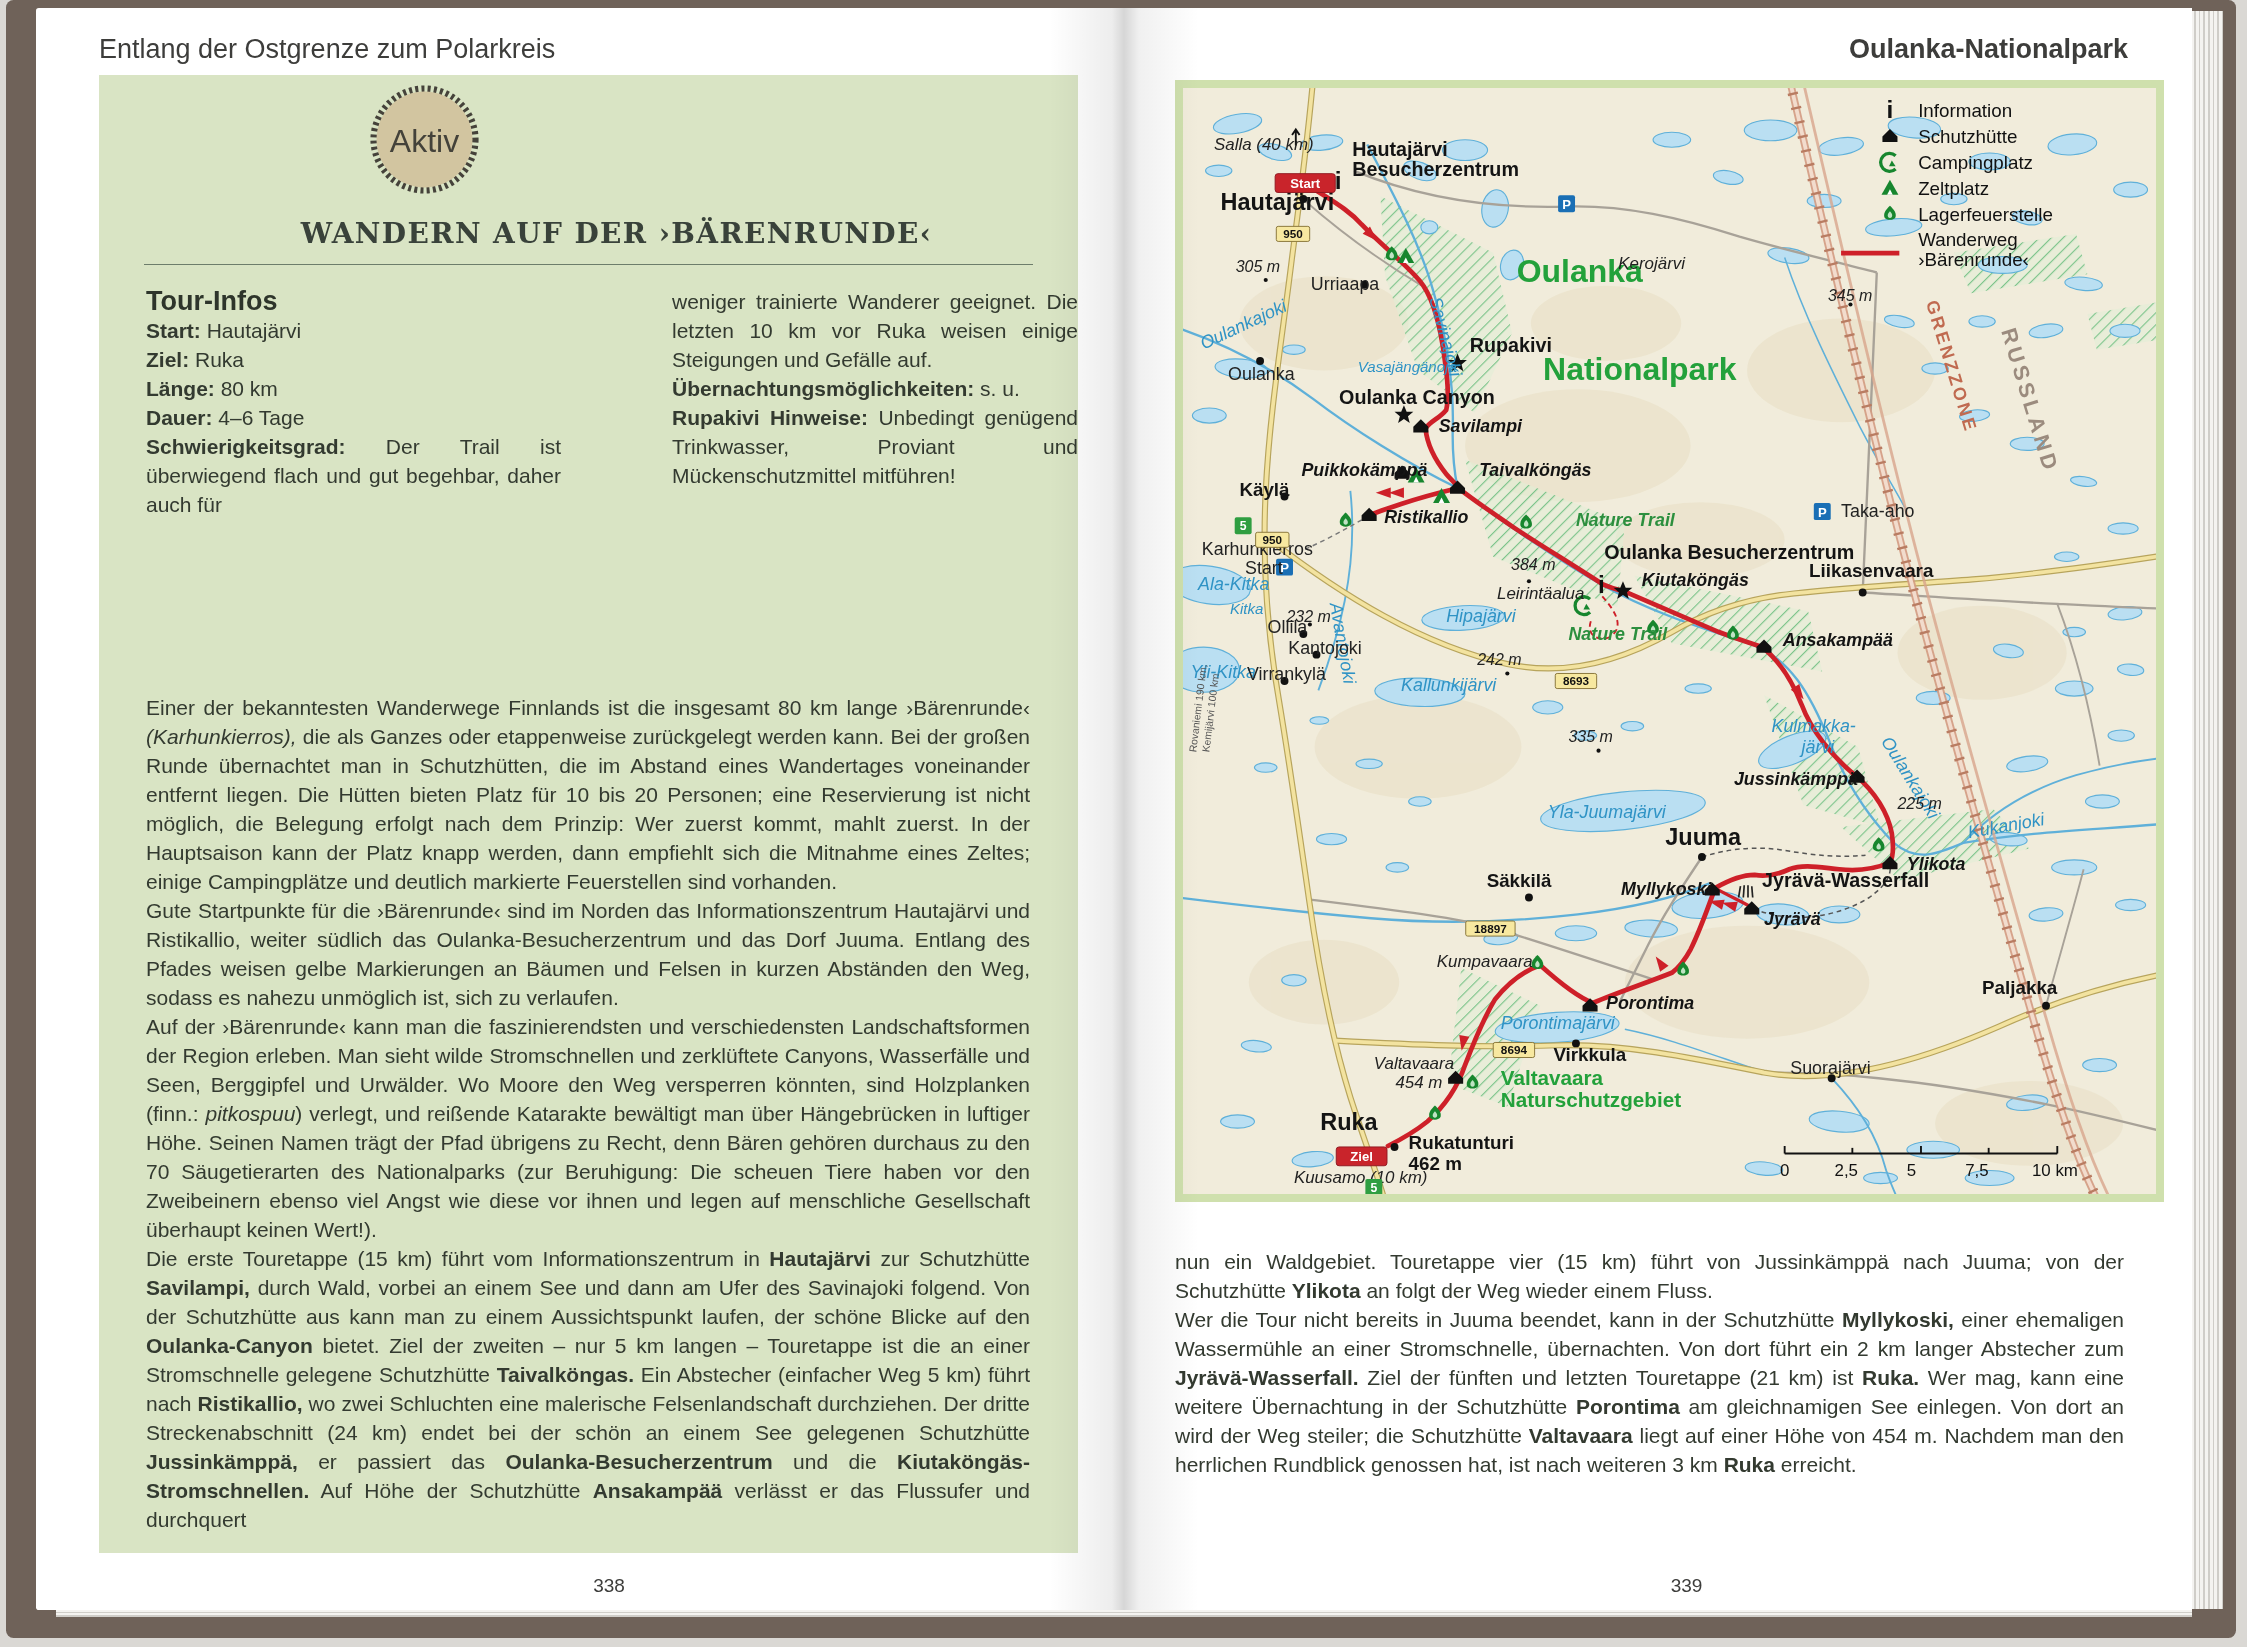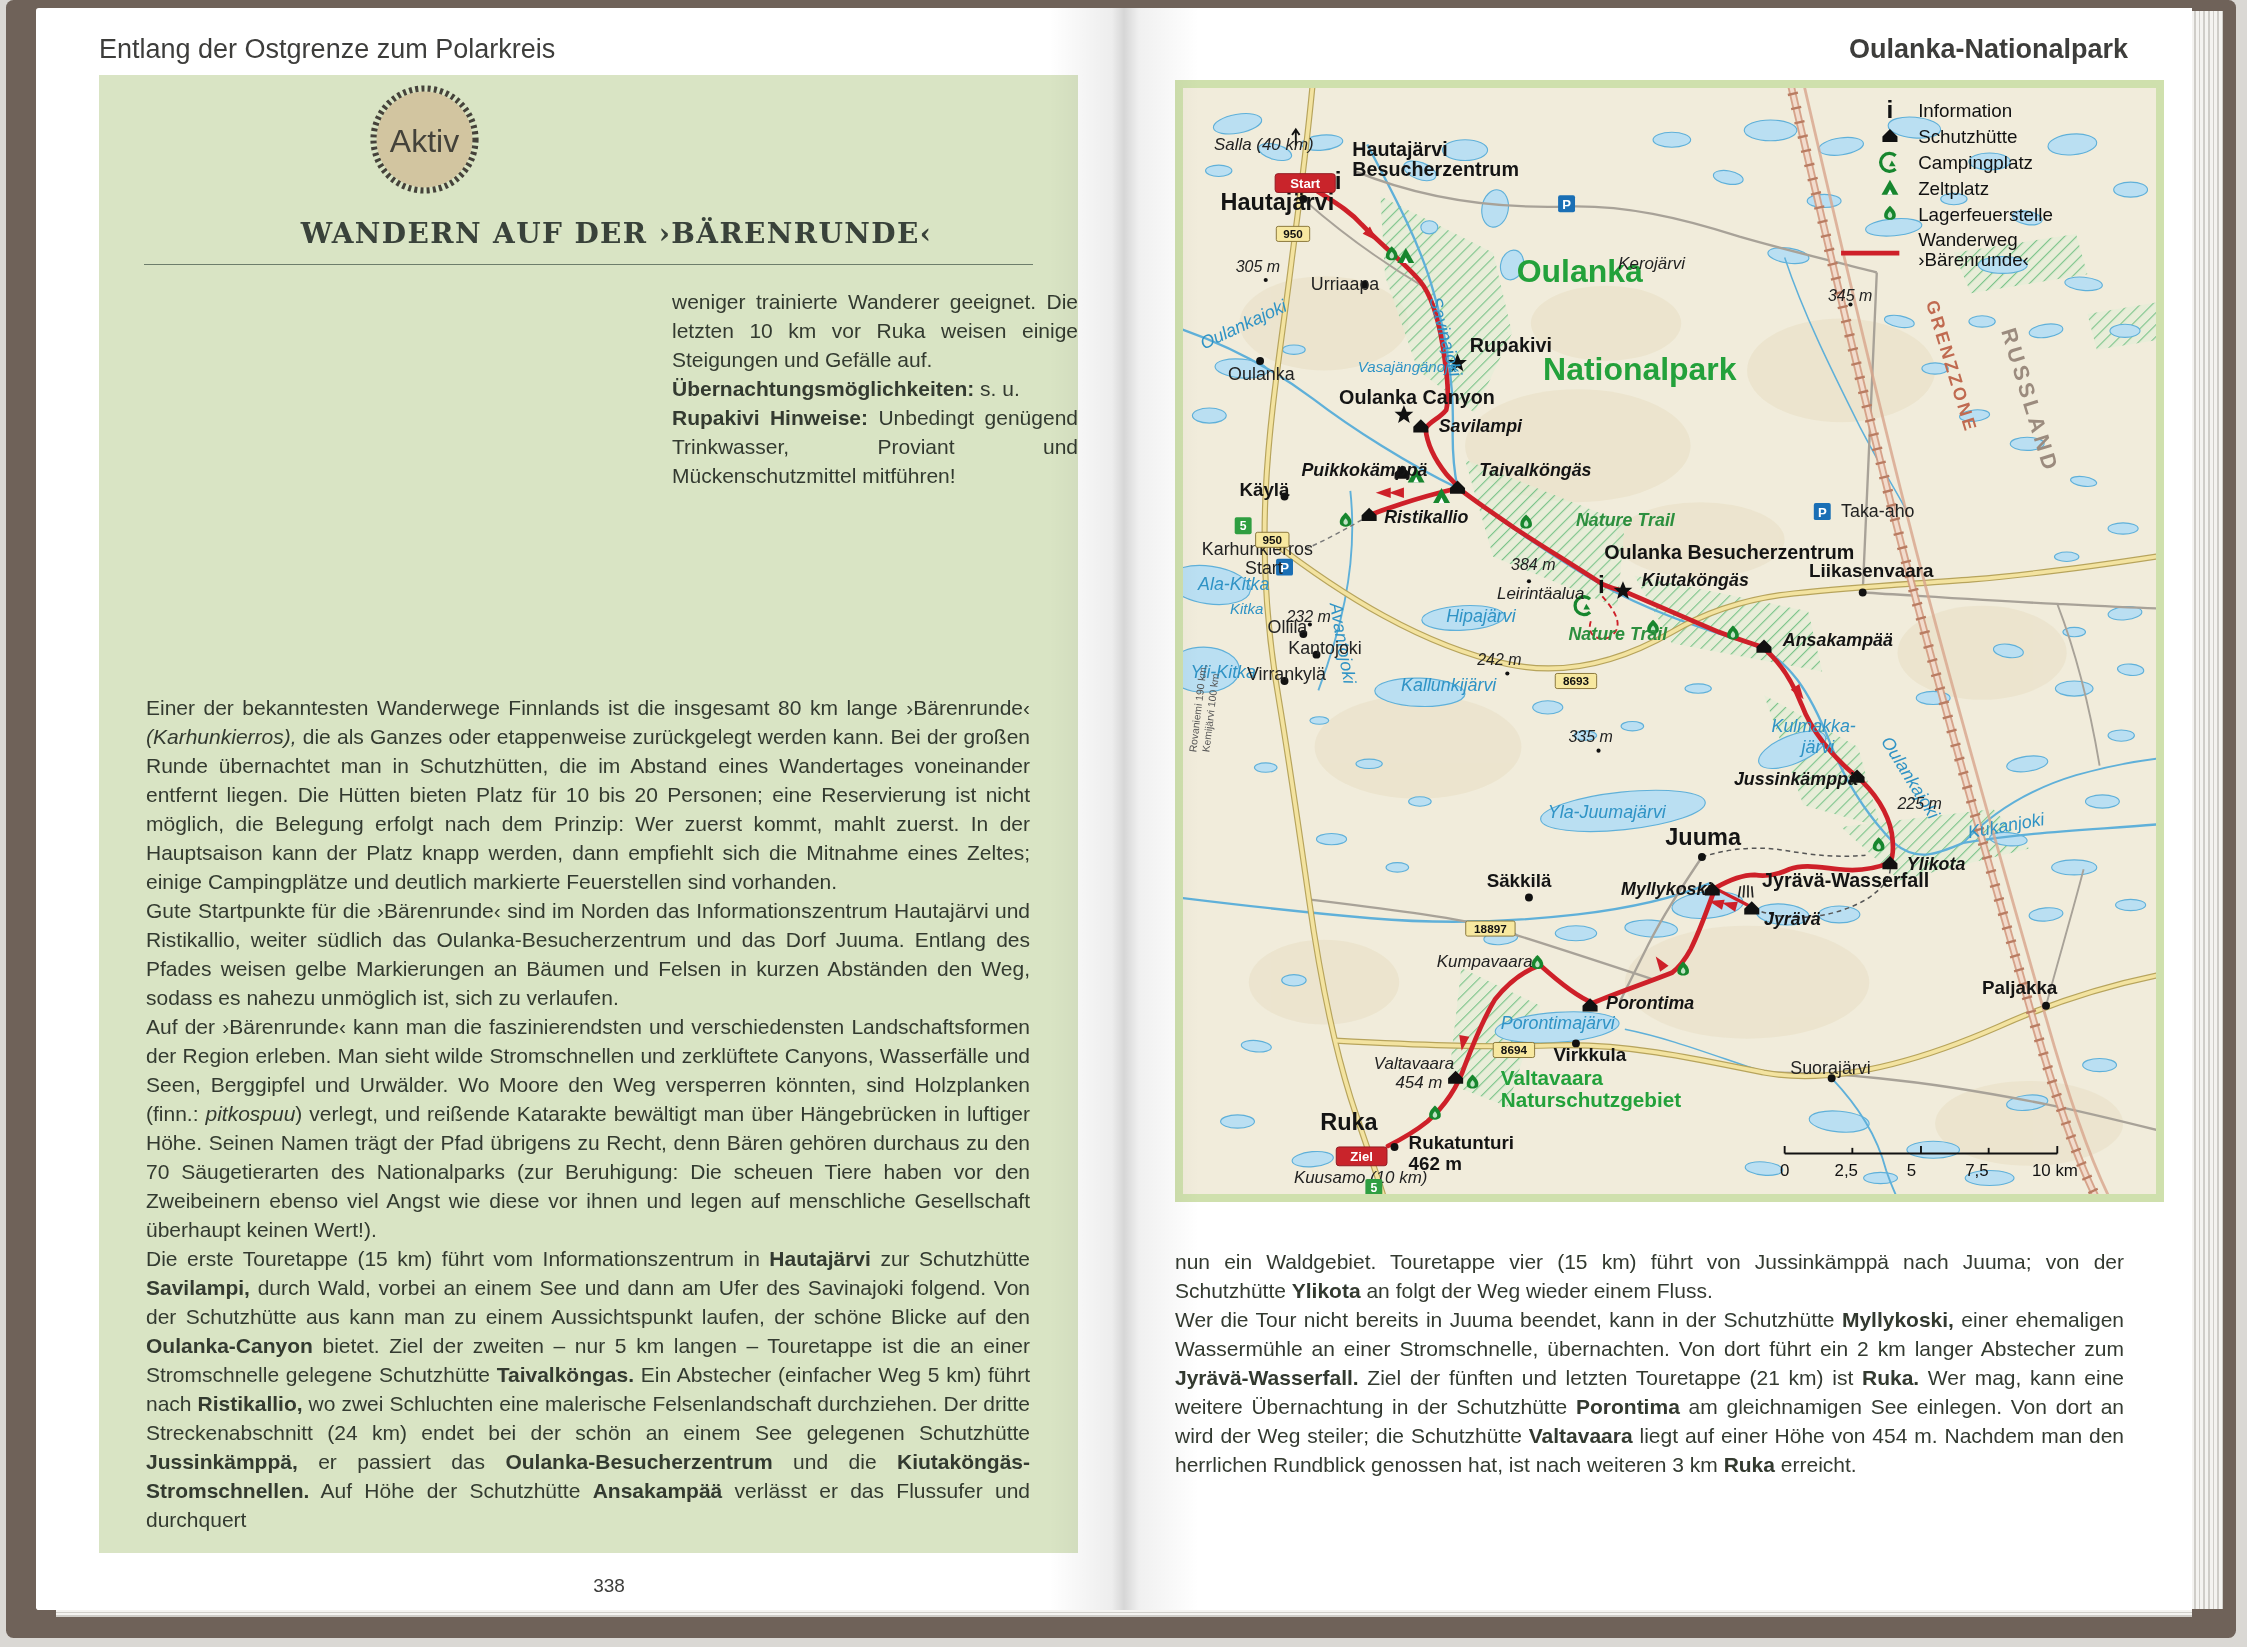--- a/index.html
+++ b/index.html
@@ -73,20 +73,30 @@
       <div class="badge-aktiv">
         <svg width="111" height="111" viewBox="0 0 118 118">
           <circle cx="59" cy="59" r="54" fill="none" stroke="#45423a" stroke-width="7" stroke-dasharray="3.2 3.4"></circle>
           <circle cx="59" cy="59" r="51" fill="#d2c5a0"></circle>
           <text x="59" y="72" text-anchor="middle" font-family="DejaVu Serif, serif" font-size="34" fill="#44423a">Aktiv</text>
         </svg>
       </div>
       <div class="article-title">WANDERN AUF DER ›BÄRENRUNDE‹</div>
       <div class="title-rule"></div>
 
+      <div class="ti-col ti-left">
+        <p class="ti-head">Tour-Infos</p>
+        <div>
+            <p><b>Start:</b> Hautajärvi</p>
+            <p><b>Ziel:</b> Ruka</p>
+            <p><b>Länge:</b> 80 km</p>
+            <p><b>Dauer:</b> 4–6 Tage</p>
+            <p><b>Schwierigkeitsgrad:</b> Der Trail ist überwiegend flach und gut begehbar, daher auch für</p>
+          </div>
+      </div>
       <div class="ti-col ti-right">
           <p>weniger trainierte Wanderer geeignet. Die letzten 10 km vor Ruka weisen einige Steigungen und Gefälle auf.</p>
           <p><b>Übernachtungsmöglichkeiten:</b> s. u.</p>
           <p><b>Rupakivi Hinweise:</b> Unbedingt genügend Trinkwasser, Proviant und Mückenschutzmittel mitführen!</p>
         </div>
 
       <div class="body-text body-left">
           <p>Einer der bekanntesten Wanderwege Finnlands ist die insgesamt 80 km lange ›Bärenrunde‹ <i>(Karhunkierros),</i> die als Ganzes oder etappenweise zurückgelegt werden kann. Bei der großen Runde übernachtet man in Schutzhütten, die im Abstand eines Wandertages voneinander entfernt liegen. Die Hütten bieten Platz für 10 bis 20 Personen; eine Reservierung ist nicht möglich, die Belegung erfolgt nach dem Prinzip: Wer zuerst kommt, mahlt zuerst. In der Hauptsaison kann der Platz knapp werden, dann empfiehlt sich die Mitnahme eines Zeltes; einige Campingplätze und deutlich markierte Feuerstellen sind vorhanden.</p>
           <p>Gute Startpunkte für die ›Bärenrunde‹ sind im Norden das Informationszentrum Hautajärvi und Ristikallio, weiter südlich das Oulanka-Besucherzentrum und das Dorf Juuma. Entlang des Pfades weisen gelbe Markierungen an Bäumen und Felsen in kurzen Abständen den Weg, sodass es nahezu unmöglich ist, sich zu verlaufen.</p>
           <p>Auf der ›Bärenrunde‹ kann man die faszinierendsten und verschiedensten Landschaftsformen der Region erleben. Man sieht wilde Stromschnellen und zerklüftete Canyons, Wasserfälle und Seen, Berggipfel und Urwälder. Wo Moore den Weg versperren könnten, sind Holzplanken (finn.: <i>pitkospuu</i>) verlegt, und reißende Katarakte bewältigt man über Hängebrücken in luftiger Höhe. Seinen Namen trägt der Pfad übrigens zu Recht, denn Bären gehören durchaus zu den 70 Säugetierarten des Nationalparks (zur Beruhigung: Die scheuen Tiere haben vor den Zweibeinern ebenso viel Angst wie diese vor ihnen und legen auf menschliche Gesellschaft überhaupt keinen Wert!).</p>
@@ -629,17 +639,18 @@
             <text x="832" y="1156" class="lbl-scale">7,5</text>
             <text x="903" y="1156" class="lbl-scale">10 km</text>
           </g>
       </svg>
     </div>
 
     <div class="body-text body-right">
         <p>nun ein Waldgebiet. Touretappe vier (15 km) führt von Jussinkämppä nach Juuma; von der Schutzhütte <b>Ylikota</b> an folgt der Weg wieder einem Fluss.</p>
         <p>Wer die Tour nicht bereits in Juuma beendet, kann in der Schutzhütte <b>Myllykoski,</b> einer ehemaligen Wassermühle an einer Stromschnelle, übernachten. Von dort führt ein 2 km langer Abstecher zum <b>Jyrävä-Wasserfall.</b> Ziel der fünften und letzten Touretappe (21 km) ist <b>Ruka.</b> Wer mag, kann eine weitere Übernachtung in der Schutzhütte <b>Porontima</b> am gleichnamigen See einlegen. Von dort an wird der Weg steiler; die Schutzhütte <b>Valtavaara</b> liegt auf einer Höhe von 454 m. Nachdem man den herrlichen Rundblick genossen hat, ist nach weiteren 3 km <b>Ruka</b> erreicht.</p>
       </div>
+    <div class="pagenum">339</div>
   </div>
 
   <div class="gutter"></div>
 </div>
 
 
 </body></html>

